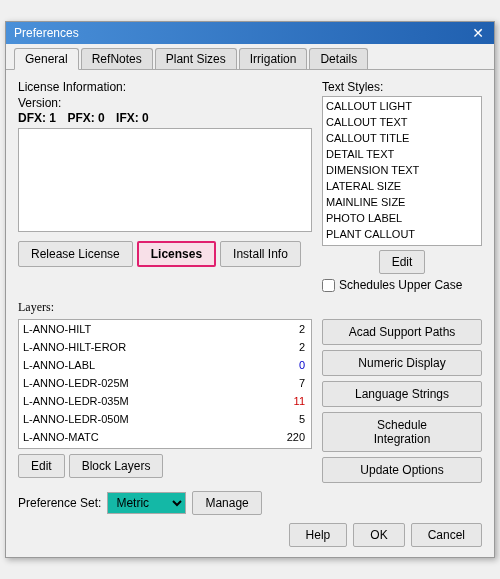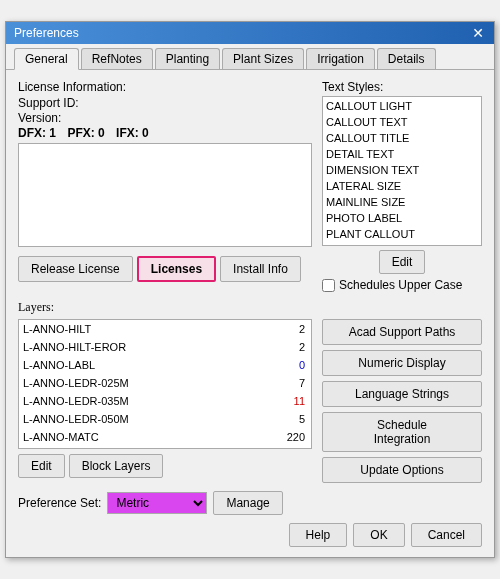--- a/index.html
+++ b/index.html
@@ -172,23 +172,23 @@
     }
     .pref-set-row {
       display: flex;
       align-items: center;
       gap: 6px;
       margin-bottom: 8px;
     }
     .pref-select {
       padding: 2px 4px;
       border: 1px solid #aaa;
-      background: #d946ef;
-      font-size: 12px;
-      width: 100px;
+      background: #14b8a6;
+      font-size: 12px;
+      width: 79px;
     }
     .bottom-buttons {
       display: flex;
       justify-content: flex-end;
       gap: 6px;
     }
     .bottom-btn {
       padding: 4px 16px;
       background: #e8e8e8;
       border: 1px solid #aaa;
@@ -228,33 +228,31 @@
 <div class="window">
 
   <div class="title-bar">
     <span>Preferences</span>
     <button class="title-bar-close">✕</button>
   </div>
 
   <div class="tab-bar">
     <div class="tab active">General</div>
     <div class="tab">RefNotes</div>
-    <div class="tab">Planting</div>
     <div class="tab">Plant Sizes</div>
     <div class="tab">Irrigation</div>
     <div class="tab">Details</div>
   </div>
 
   <div class="content">
 
     <div class="top-section">
 
       <div class="left-panel">
         <div class="section-label">License Information:</div>
-        <div class="info-line">Support ID:</div>
         <div class="info-line">Version:</div>
         <div class="info-line">
           <span>DFX:</span>
           <span style="font-weight:bold; margin-right:8px;">1</span>
           <span>PFX:</span>
           <span style="font-weight:bold; margin-right:8px;">0</span>
           <span>IFX:</span>
           <span style="font-weight:bold;">0</span>
         </div>
         <textarea class="left-textarea" readonly="" style=""></textarea>

